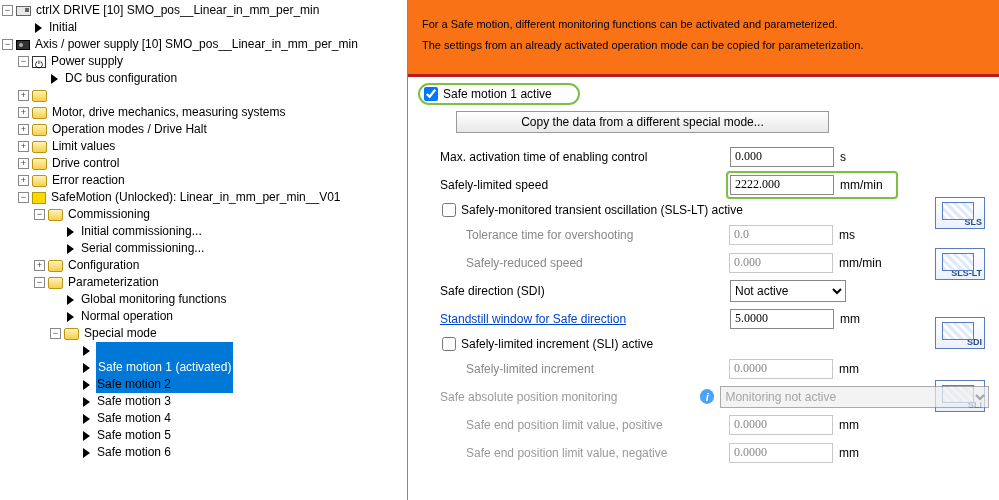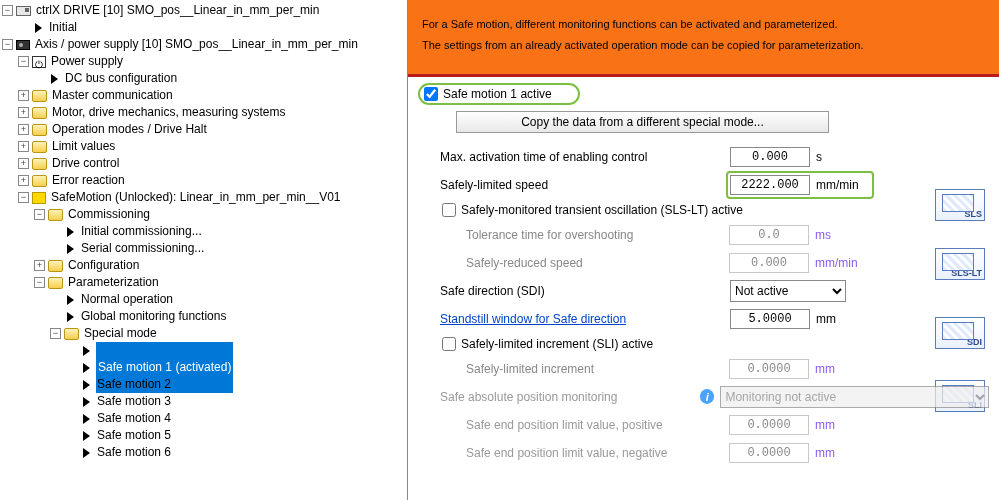--- a/index.html
+++ b/index.html
@@ -157,38 +157,38 @@
   .field-row {
     display: flex;
     align-items: center;
     height: 28px;
     padding-left: 22px;
   }
   .field-row.sub { padding-left: 48px; color: #888; }
   .field-row .flabel { flex: 0 0 290px; }
   .field-row.sub .flabel { flex: 0 0 263px; }
   .field-row .fval {
-    width: 80px;
+    width: 104px;
     height: 20px;
     border: 1px solid #888;
-    text-align: center;
+    text-align: left;
     padding: 0 4px;
-    font-family: Liberation Mono, monospace;
+    font-family: Liberation Serif, serif;
     font-size: 12px;
     background: #fff;
   }
   .field-row .fval.ro {
     border: 1px solid #c8c8c8;
     color: #888;
   }
   .field-row .unit {
     width: 60px;
     padding-left: 6px;
   }
-  .field-row .unit.dim { color: #8b5cf6; }
+  .field-row .unit.dim { color: #000000; }
   .sps-highlight {
     border: 2px solid #7bc043;
     border-radius: 4px;
     padding: 2px;
     display: inline-flex;
     align-items: center;
     margin-left: -4px;
   }
   .sps-highlight .fval { border-color: #888; }
   .side-icon {
@@ -264,21 +264,20 @@
       <span class="lbl">Power supply</span>
     </div>
     <div class="row" style="padding-left:32px">
       <span class="exp blank"></span>
       <span class="ico caret"></span>
       <span class="lbl">DC bus configuration</span>
     </div>
     <div class="row" style="padding-left:16px">
       <span class="exp">+</span>
       <span class="ico folder"></span>
-      <span class="lbl">Master communication</span>
     </div>
     <div class="row" style="padding-left:16px">
       <span class="exp">+</span>
       <span class="ico folder"></span>
       <span class="lbl">Motor, drive mechanics, measuring systems</span>
     </div>
     <div class="row" style="padding-left:16px">
       <span class="exp">+</span>
       <span class="ico folder"></span>
       <span class="lbl">Operation modes / Drive Halt</span>
@@ -324,26 +323,26 @@
       <span class="lbl">Configuration</span>
     </div>
     <div class="row" style="padding-left:32px">
       <span class="exp">−</span>
       <span class="ico folder"></span>
       <span class="lbl">Parameterization</span>
     </div>
     <div class="row" style="padding-left:48px">
       <span class="exp blank"></span>
       <span class="ico caret"></span>
+      <span class="lbl">Global monitoring functions</span>
+    </div>
+    <div class="row" style="padding-left:48px">
+      <span class="exp blank"></span>
+      <span class="ico caret"></span>
       <span class="lbl">Normal operation</span>
-    </div>
-    <div class="row" style="padding-left:48px">
-      <span class="exp blank"></span>
-      <span class="ico caret"></span>
-      <span class="lbl">Global monitoring functions</span>
     </div>
     <div class="row" style="padding-left:48px">
       <span class="exp">−</span>
       <span class="ico folder"></span>
       <span class="lbl">Special mode</span>
     </div>
     <div class="row" style="padding-left:64px">
       <span class="exp blank"></span>
       <span class="ico caret"></span>
       <span class="lbl">Safe standstill</span>
@@ -390,21 +389,21 @@
   <div class="form-area">
     <div class="check-row">
       <span class="highlight-box">
         <input type="checkbox" checked="" style="">
         <span>Safe motion 1 active</span>
       </span>
     </div>
 
     <button class="copy-btn">Copy the data from a different special mode...</button>
 
-    <div class="side-icon" style="top:189px">SLS</div>
+    <div class="side-icon" style="top:197px">SLS</div>
     <div class="side-icon" style="top:248px">SLS-LT</div>
     <div class="side-icon" style="top:317px">SDI</div>
     <div class="side-icon" style="top:380px">SLI</div>
 
     <div class="field-row">
       <span class="flabel">Max. activation time of enabling control</span>
       <input class="fval" value="0.000" style="">
       <span class="unit">s</span>
     </div>
 

